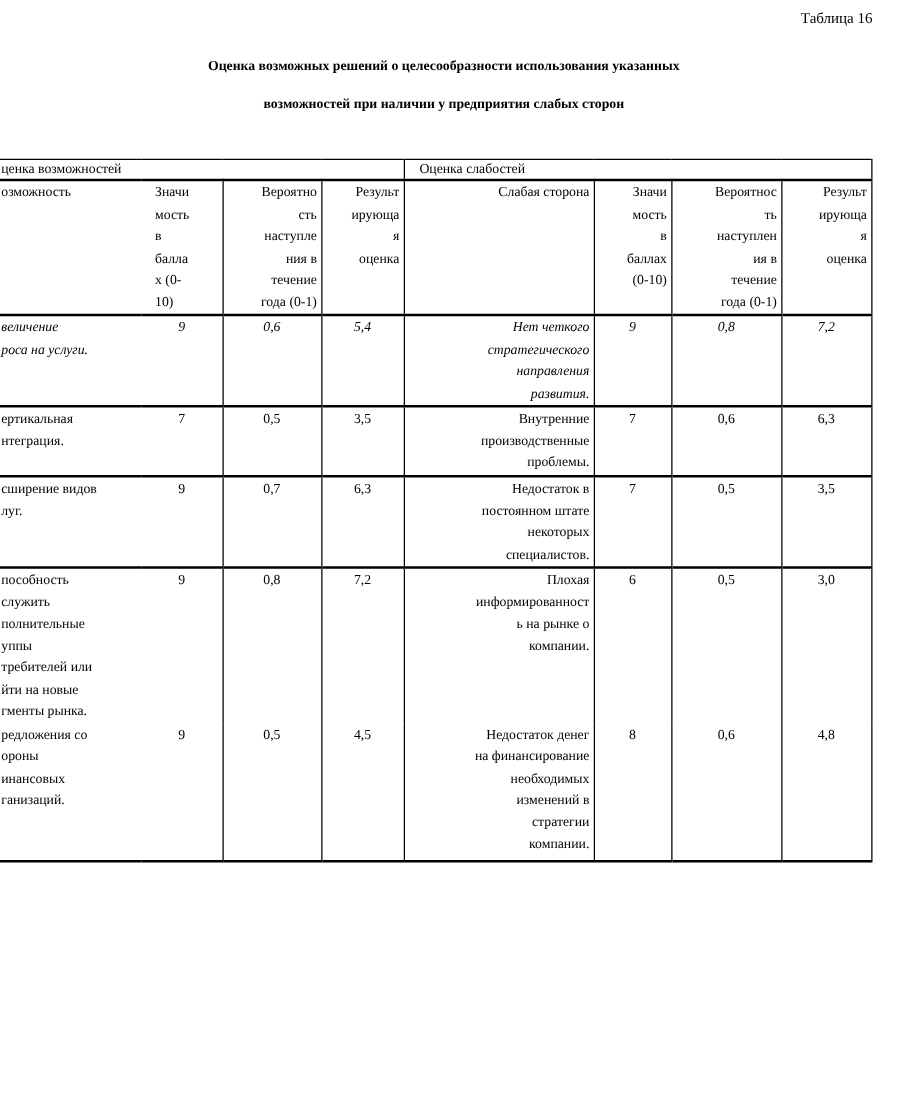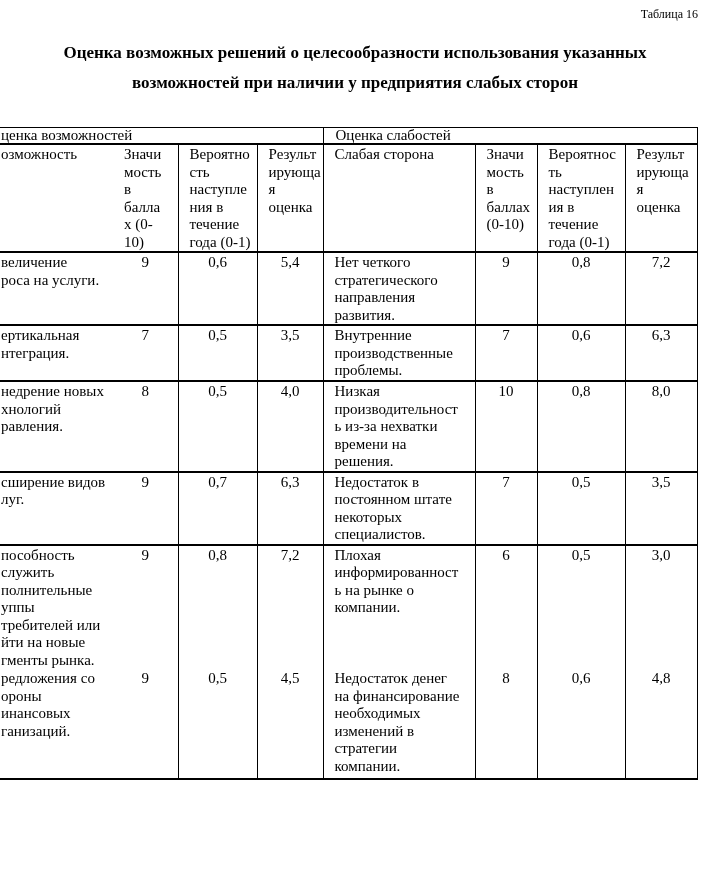--- a/index.html
+++ b/index.html
@@ -11,49 +11,49 @@
     color:#000;
     overflow:hidden;
   }
   .table-label{
     position:absolute;top:4px;right:22px;
     font-size:12px;line-height:20px;
   }
   .doc-title{
     position:absolute;top:38px;left:0;width:710px;
     margin:0;
-    font-size:17px;font-weight:bold;
+    font-size:11px;font-weight:bold;
     line-height:30px;text-align:center;
     white-space:pre-line;
   }
   table.swot{
     position:absolute;top:127px;left:0;
     border-collapse:collapse;table-layout:fixed;
     width:697px;
-    font-size:15px;line-height:17.5px;
+    font-size:11px;line-height:17.5px;
     border-top:1px solid #000;
   }
   td{
     vertical-align:top;
     padding:1px 3px 0 11px;
     white-space:pre-line;
     overflow:hidden;
     border-bottom:2px solid #000;
   }
   
-  td.vl{border-left:1px solid #000;}
+  td.vl{border-left:1px solid #000;text-align:right;}
   td.vr{border-right:1px solid #000;}
   td.first{padding-left:1px;}
   td.num{text-align:center;padding-left:2px;padding-right:2px;}
   tr.group-row td{line-height:15px;padding-top:0;}
   tr.group-row td.group-right{padding-left:12px;}
   tr.no-divider td{border-bottom:none;}
   tr.gr{height:16px;}
   tr.hd{height:107px;}
-  tr.r1{height:72px;}
+  tr.r1{height:72px;font-style:italic;}
   tr.r2{height:56px;}
   tr.r3{height:87px;}
   tr.r4{height:71px;}
   tr.r5{height:124px;margin-left:44px;}
   tr.r6{height:75px;}
   tr.r7{height:110px;}
 </style>
 </head>
 <body>
 
@@ -140,36 +140,20 @@
       <td class="vl num">0,5</td>
       <td class="vl num">3,5</td>
       <td class="vl">Внутренние
 производственные
 проблемы.</td>
       <td class="vl num">7</td>
       <td class="vl num">0,6</td>
       <td class="vl vr num">6,3</td>
     </tr>
 
-    <tr class="r3">
-      <td class="first">недрение новых
-хнологий
-равления.</td>
-      <td class="num">8</td>
-      <td class="vl num">0,5</td>
-      <td class="vl num">4,0</td>
-      <td class="vl">Низкая
-производительност
-ь из-за нехватки
-времени на
-решения.</td>
-      <td class="vl num">10</td>
-      <td class="vl num">0,8</td>
-      <td class="vl vr num">8,0</td>
-    </tr>
 
     <tr class="r4">
       <td class="first">сширение видов
 луг.</td>
       <td class="num">9</td>
       <td class="vl num">0,7</td>
       <td class="vl num">6,3</td>
       <td class="vl">Недостаток в
 постоянном штате
 некоторых

